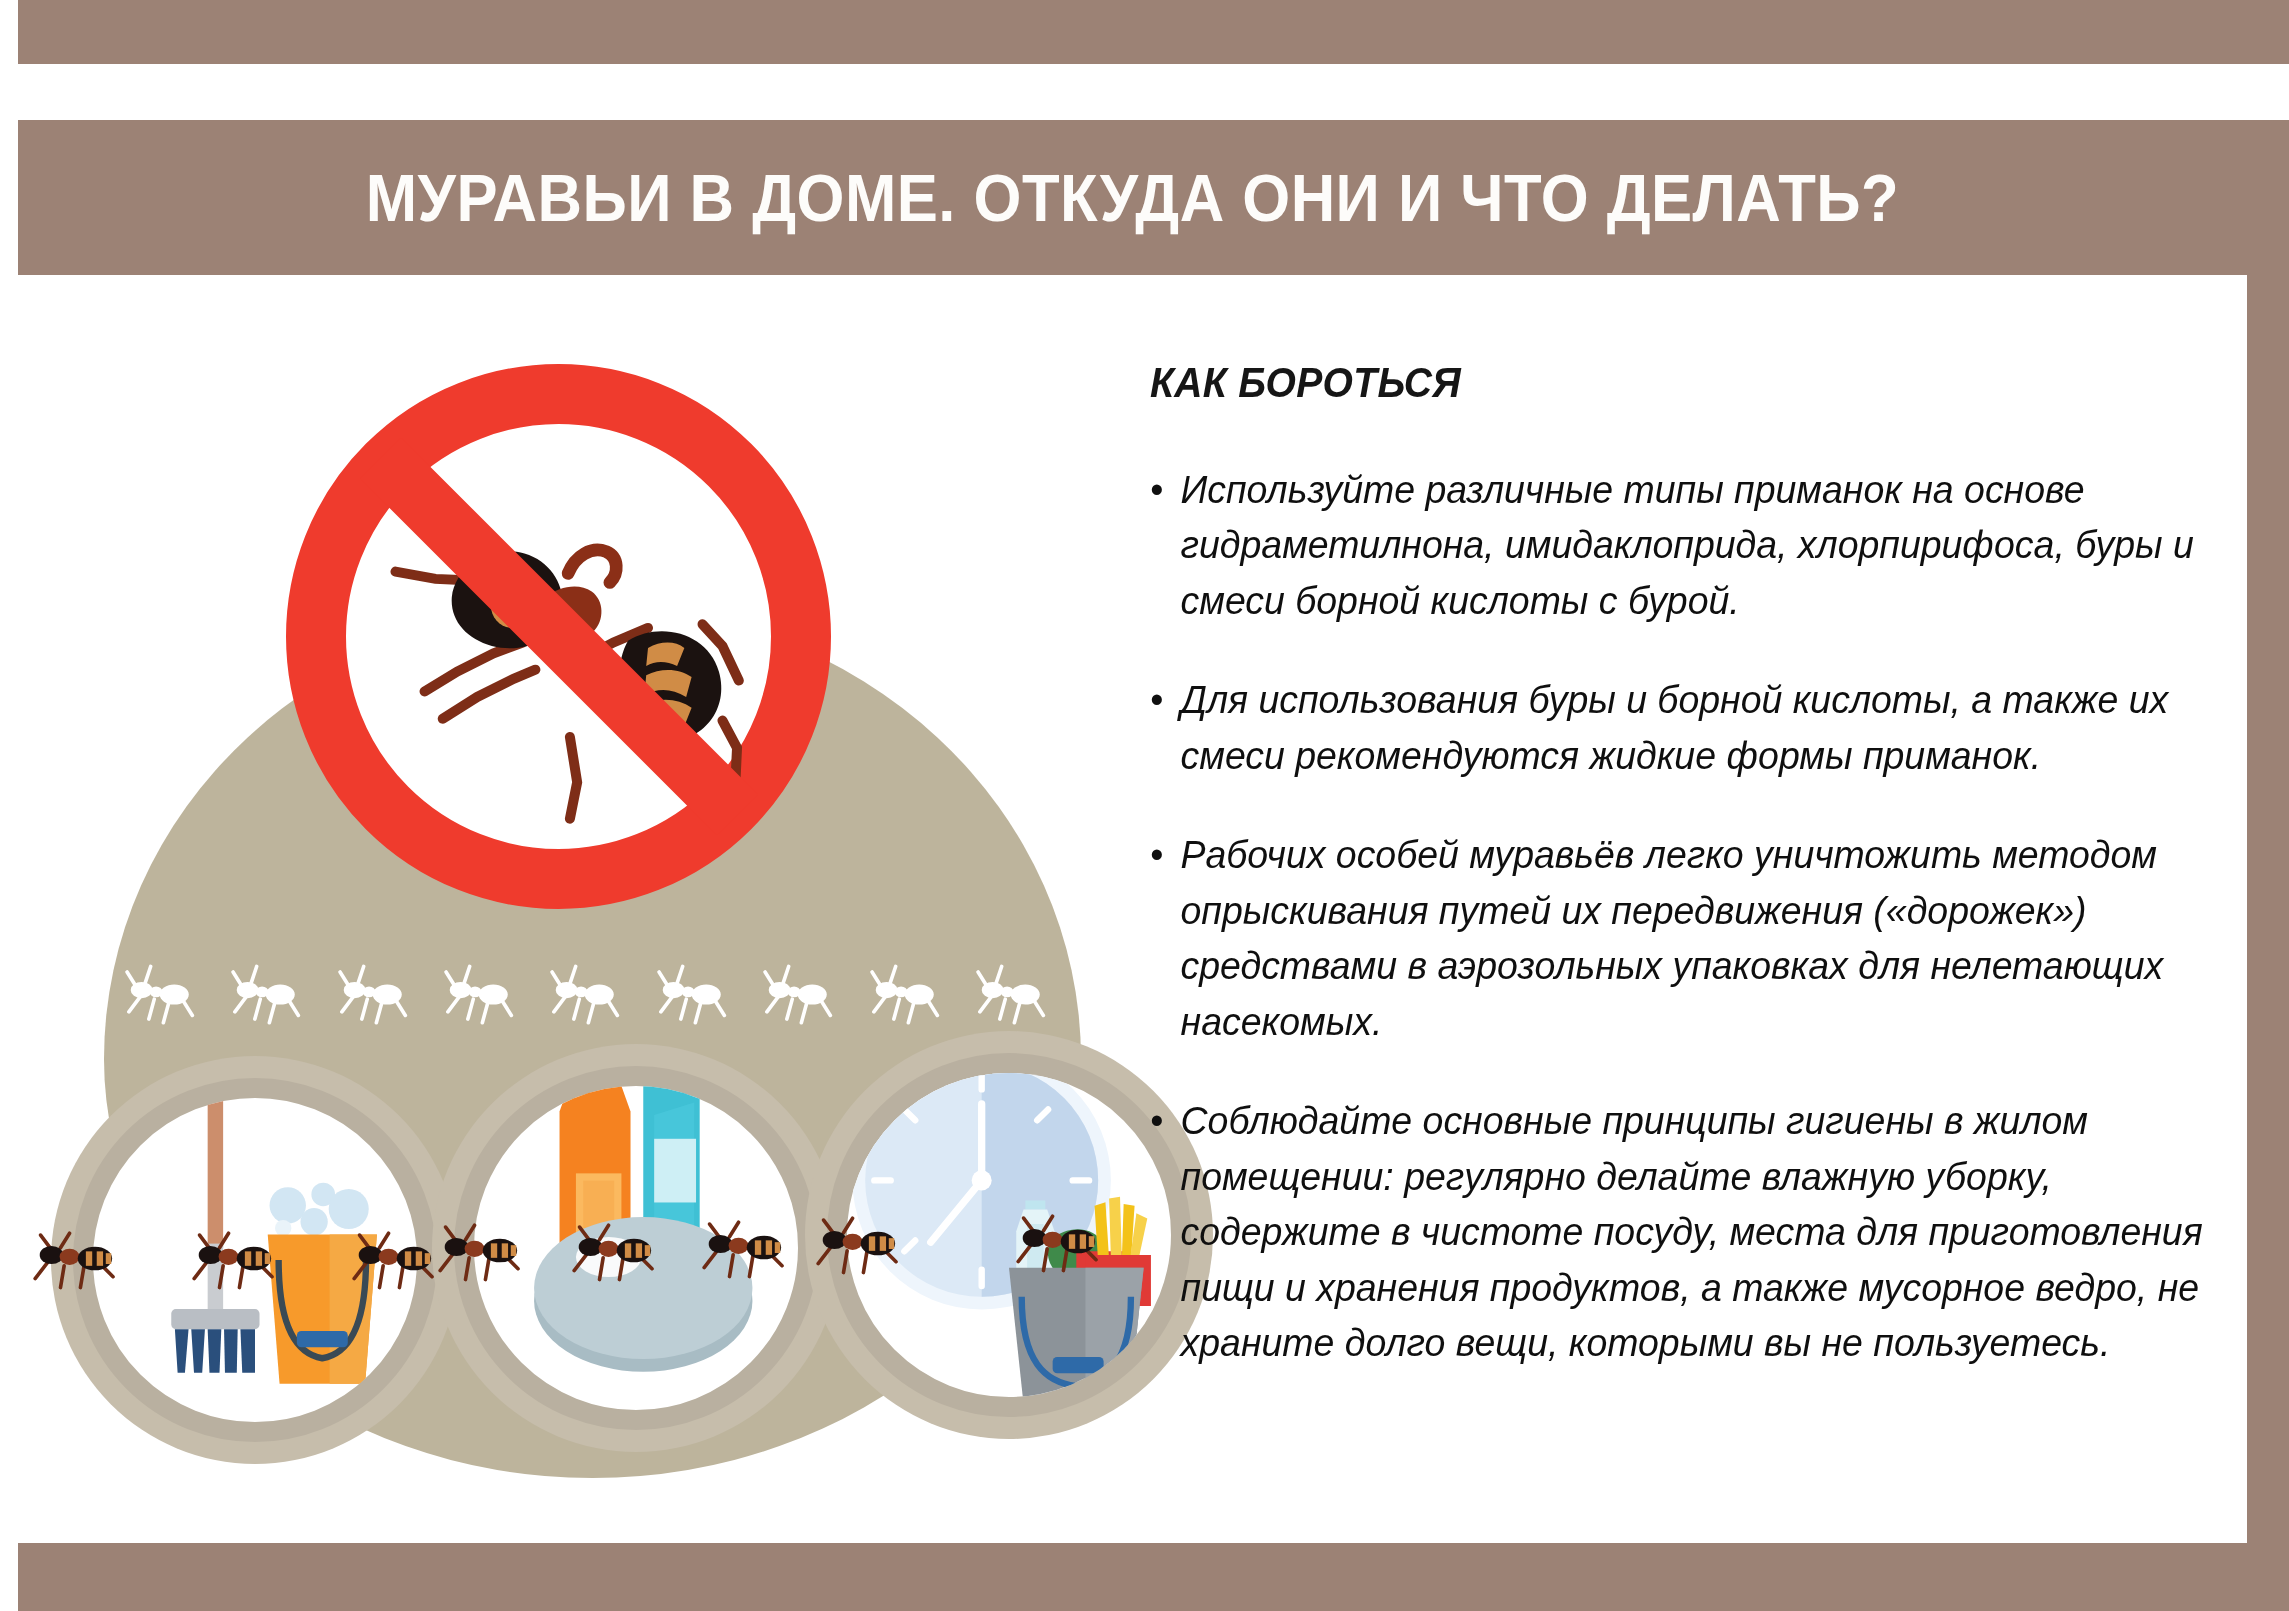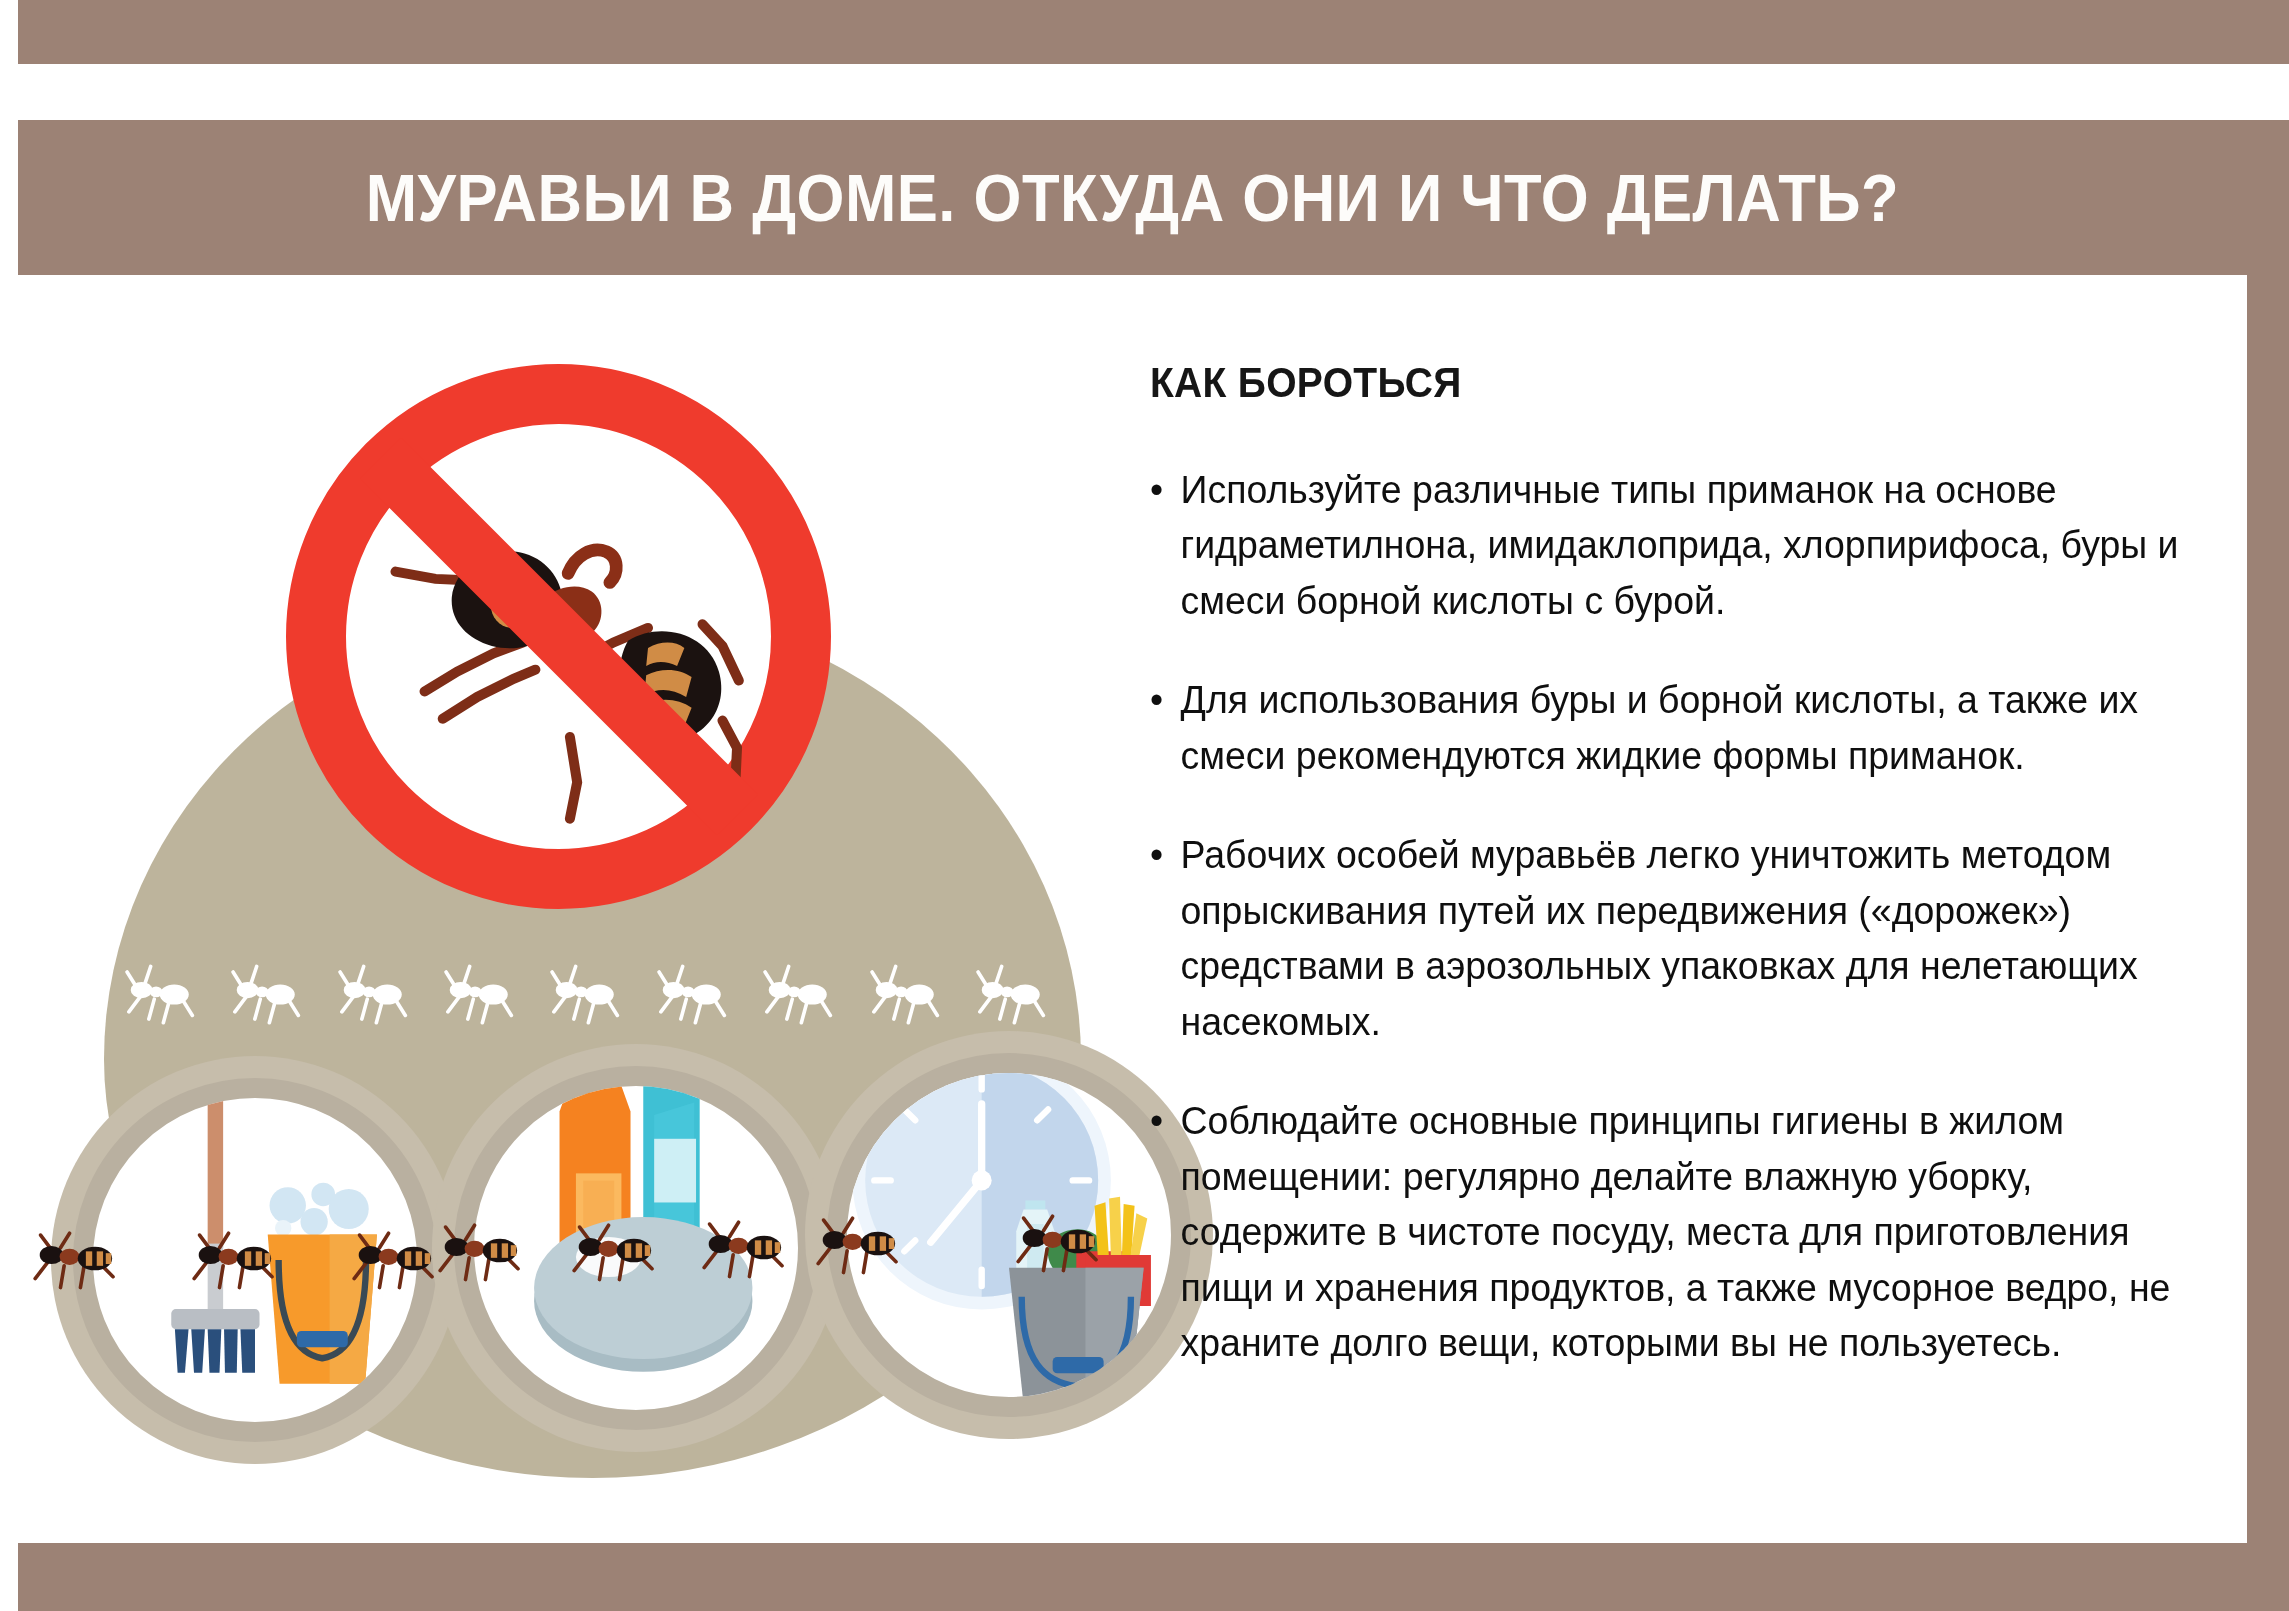--- a/index.html
+++ b/index.html
@@ -59,21 +59,21 @@
   }
   .circ-inner { position:absolute; left:0; top:0; width:100%; height:100%; border-radius:50%; overflow:hidden; }
   .c1 { left:55px;  top:796px; }
   .c2 { left:436px; top:784px; }
   .c3 { left:809px; top:771px; }
 
   
   .walkant { position:absolute; width:102px; height:67px; }
 
   
-  .textcol { position:absolute; left:1132px; top:359px; width:1086px; }
+  .textcol { position:absolute; left:1132px; top:359px; width:1086px;font-style:italic; }
   .howto {
     font-size:42px; font-weight:bold; color:#161616; letter-spacing:0.3px;
     transform:scaleX(0.93); transform-origin:left center; margin-bottom:56px;
   }
   .bullet {
     display:flex; font-size:38px; line-height:1.46; color:#0f0f0f;
     margin-bottom:44px; transform:scaleX(0.985); transform-origin:left top;
   }
   .bullet .dot { flex:0 0 auto; width:31px; font-size:38px; line-height:1.46; }
   .bullet .btxt { flex:1 1 auto; text-align:left; }

